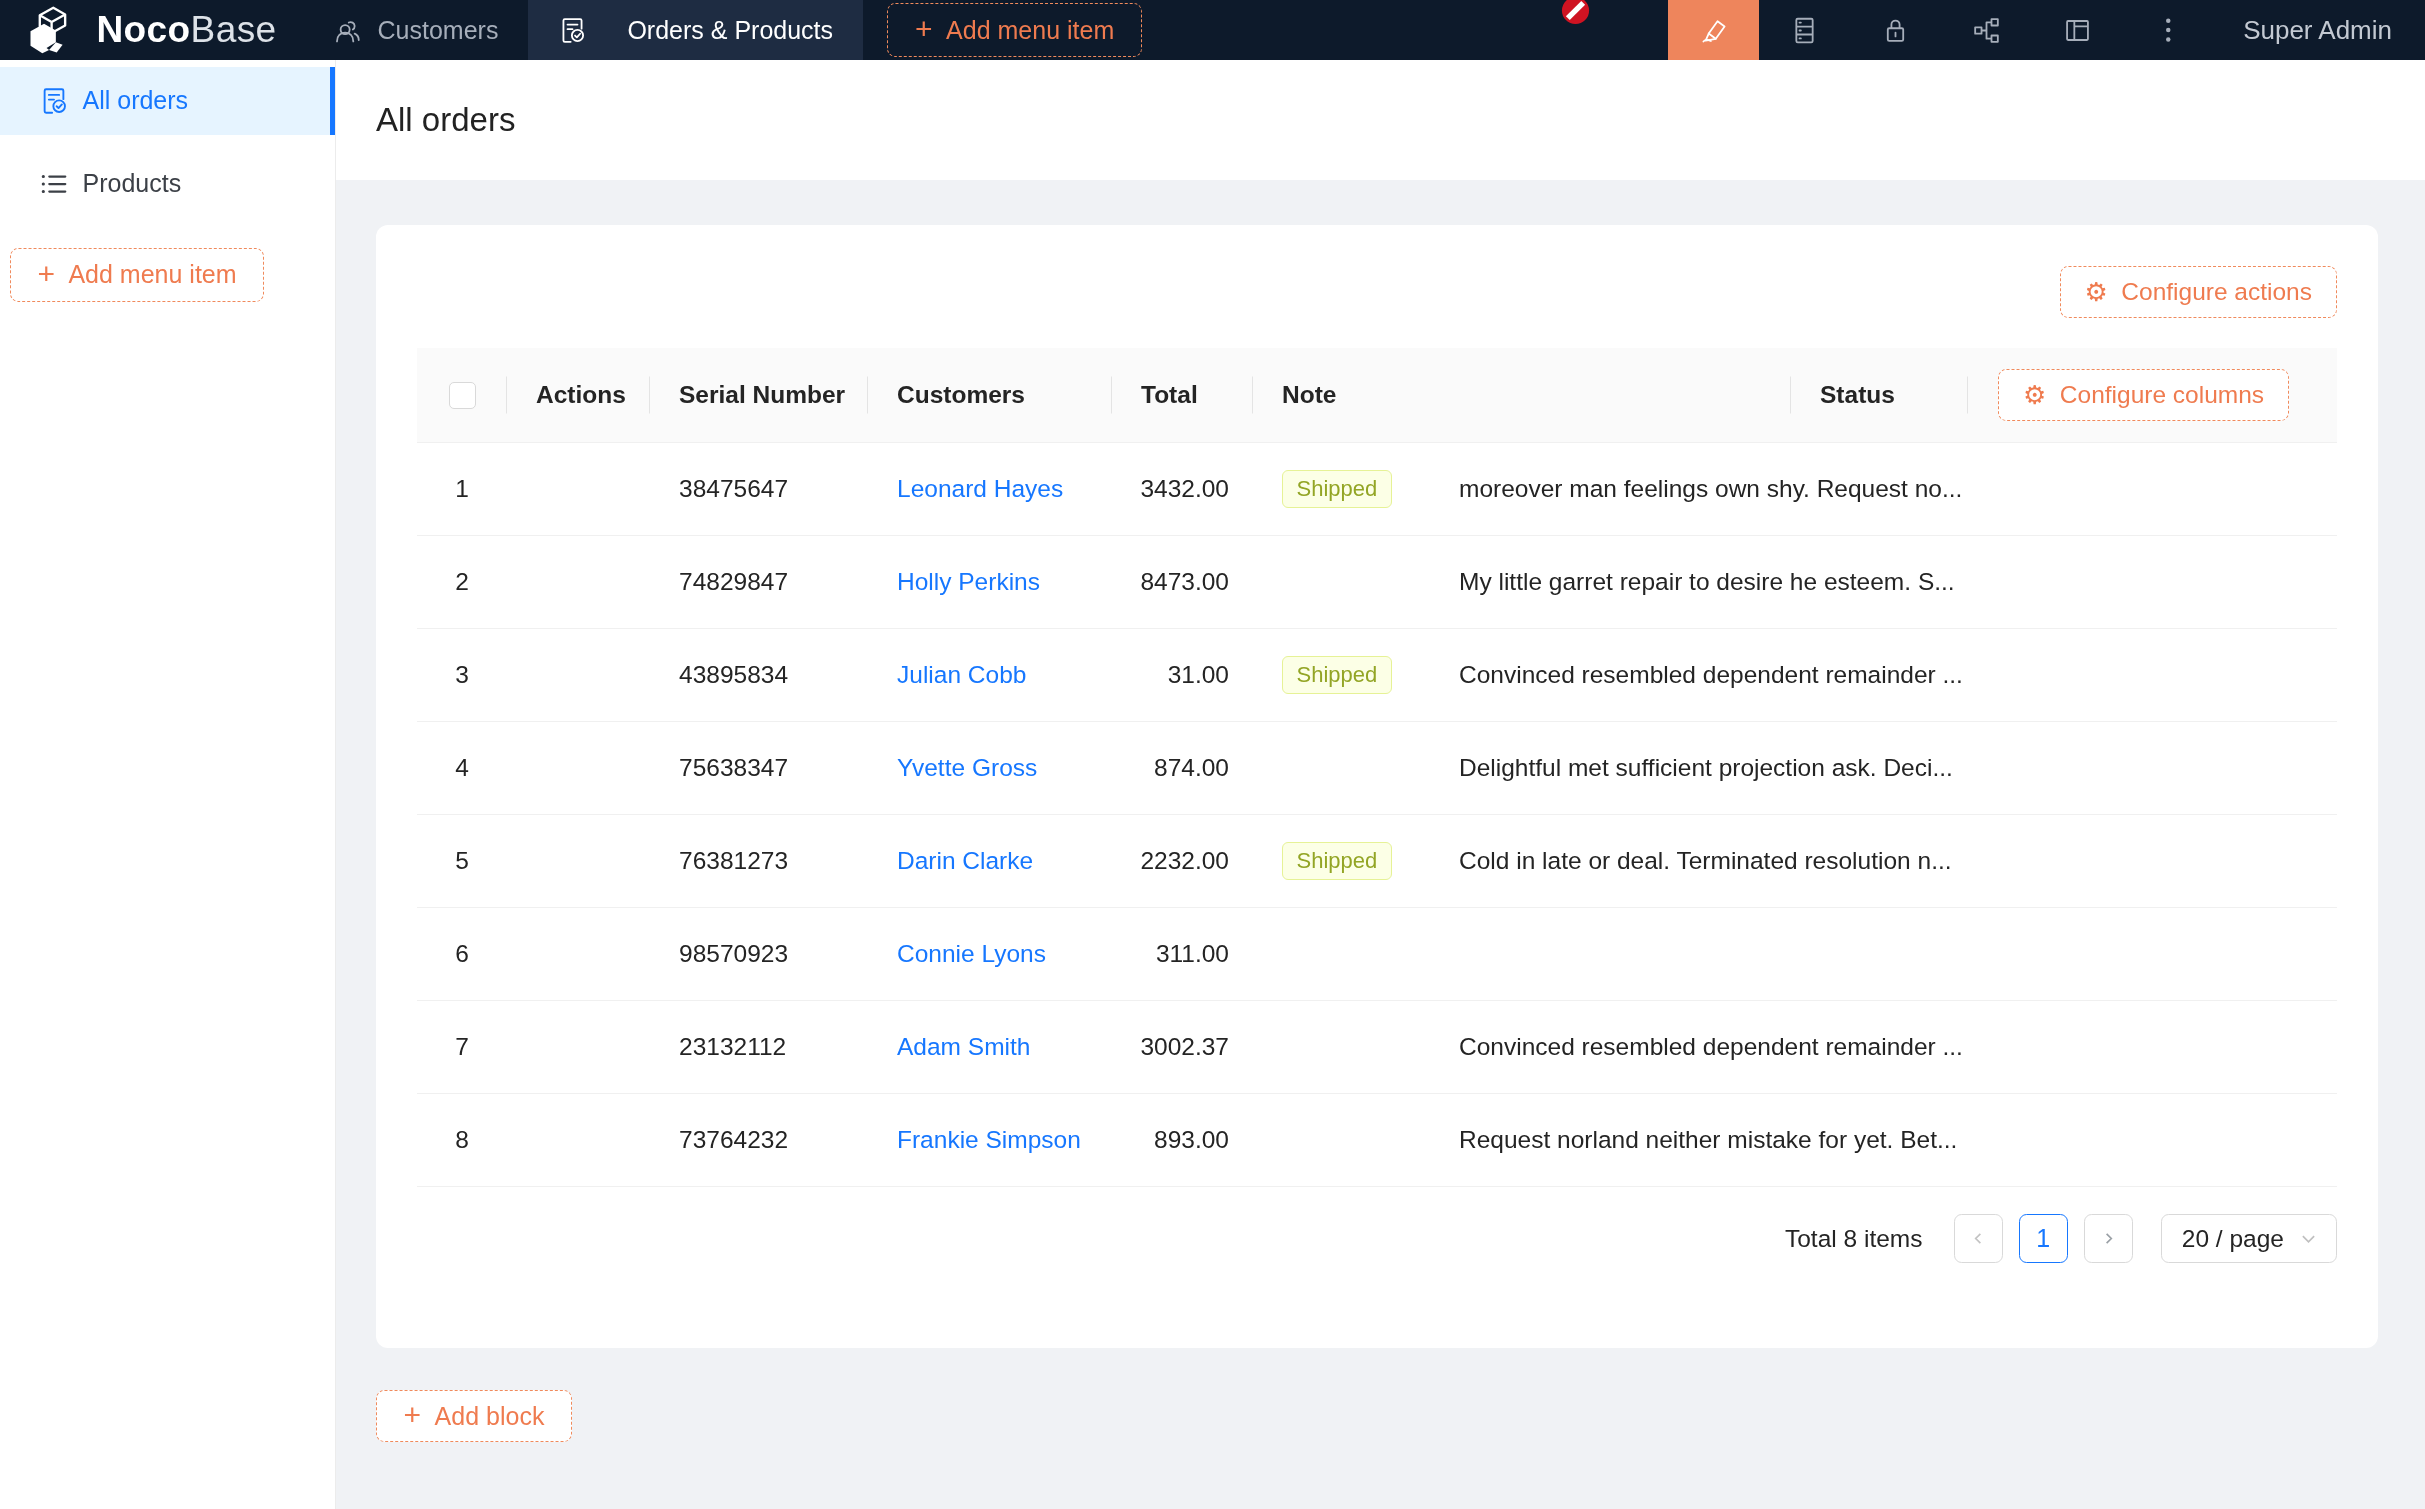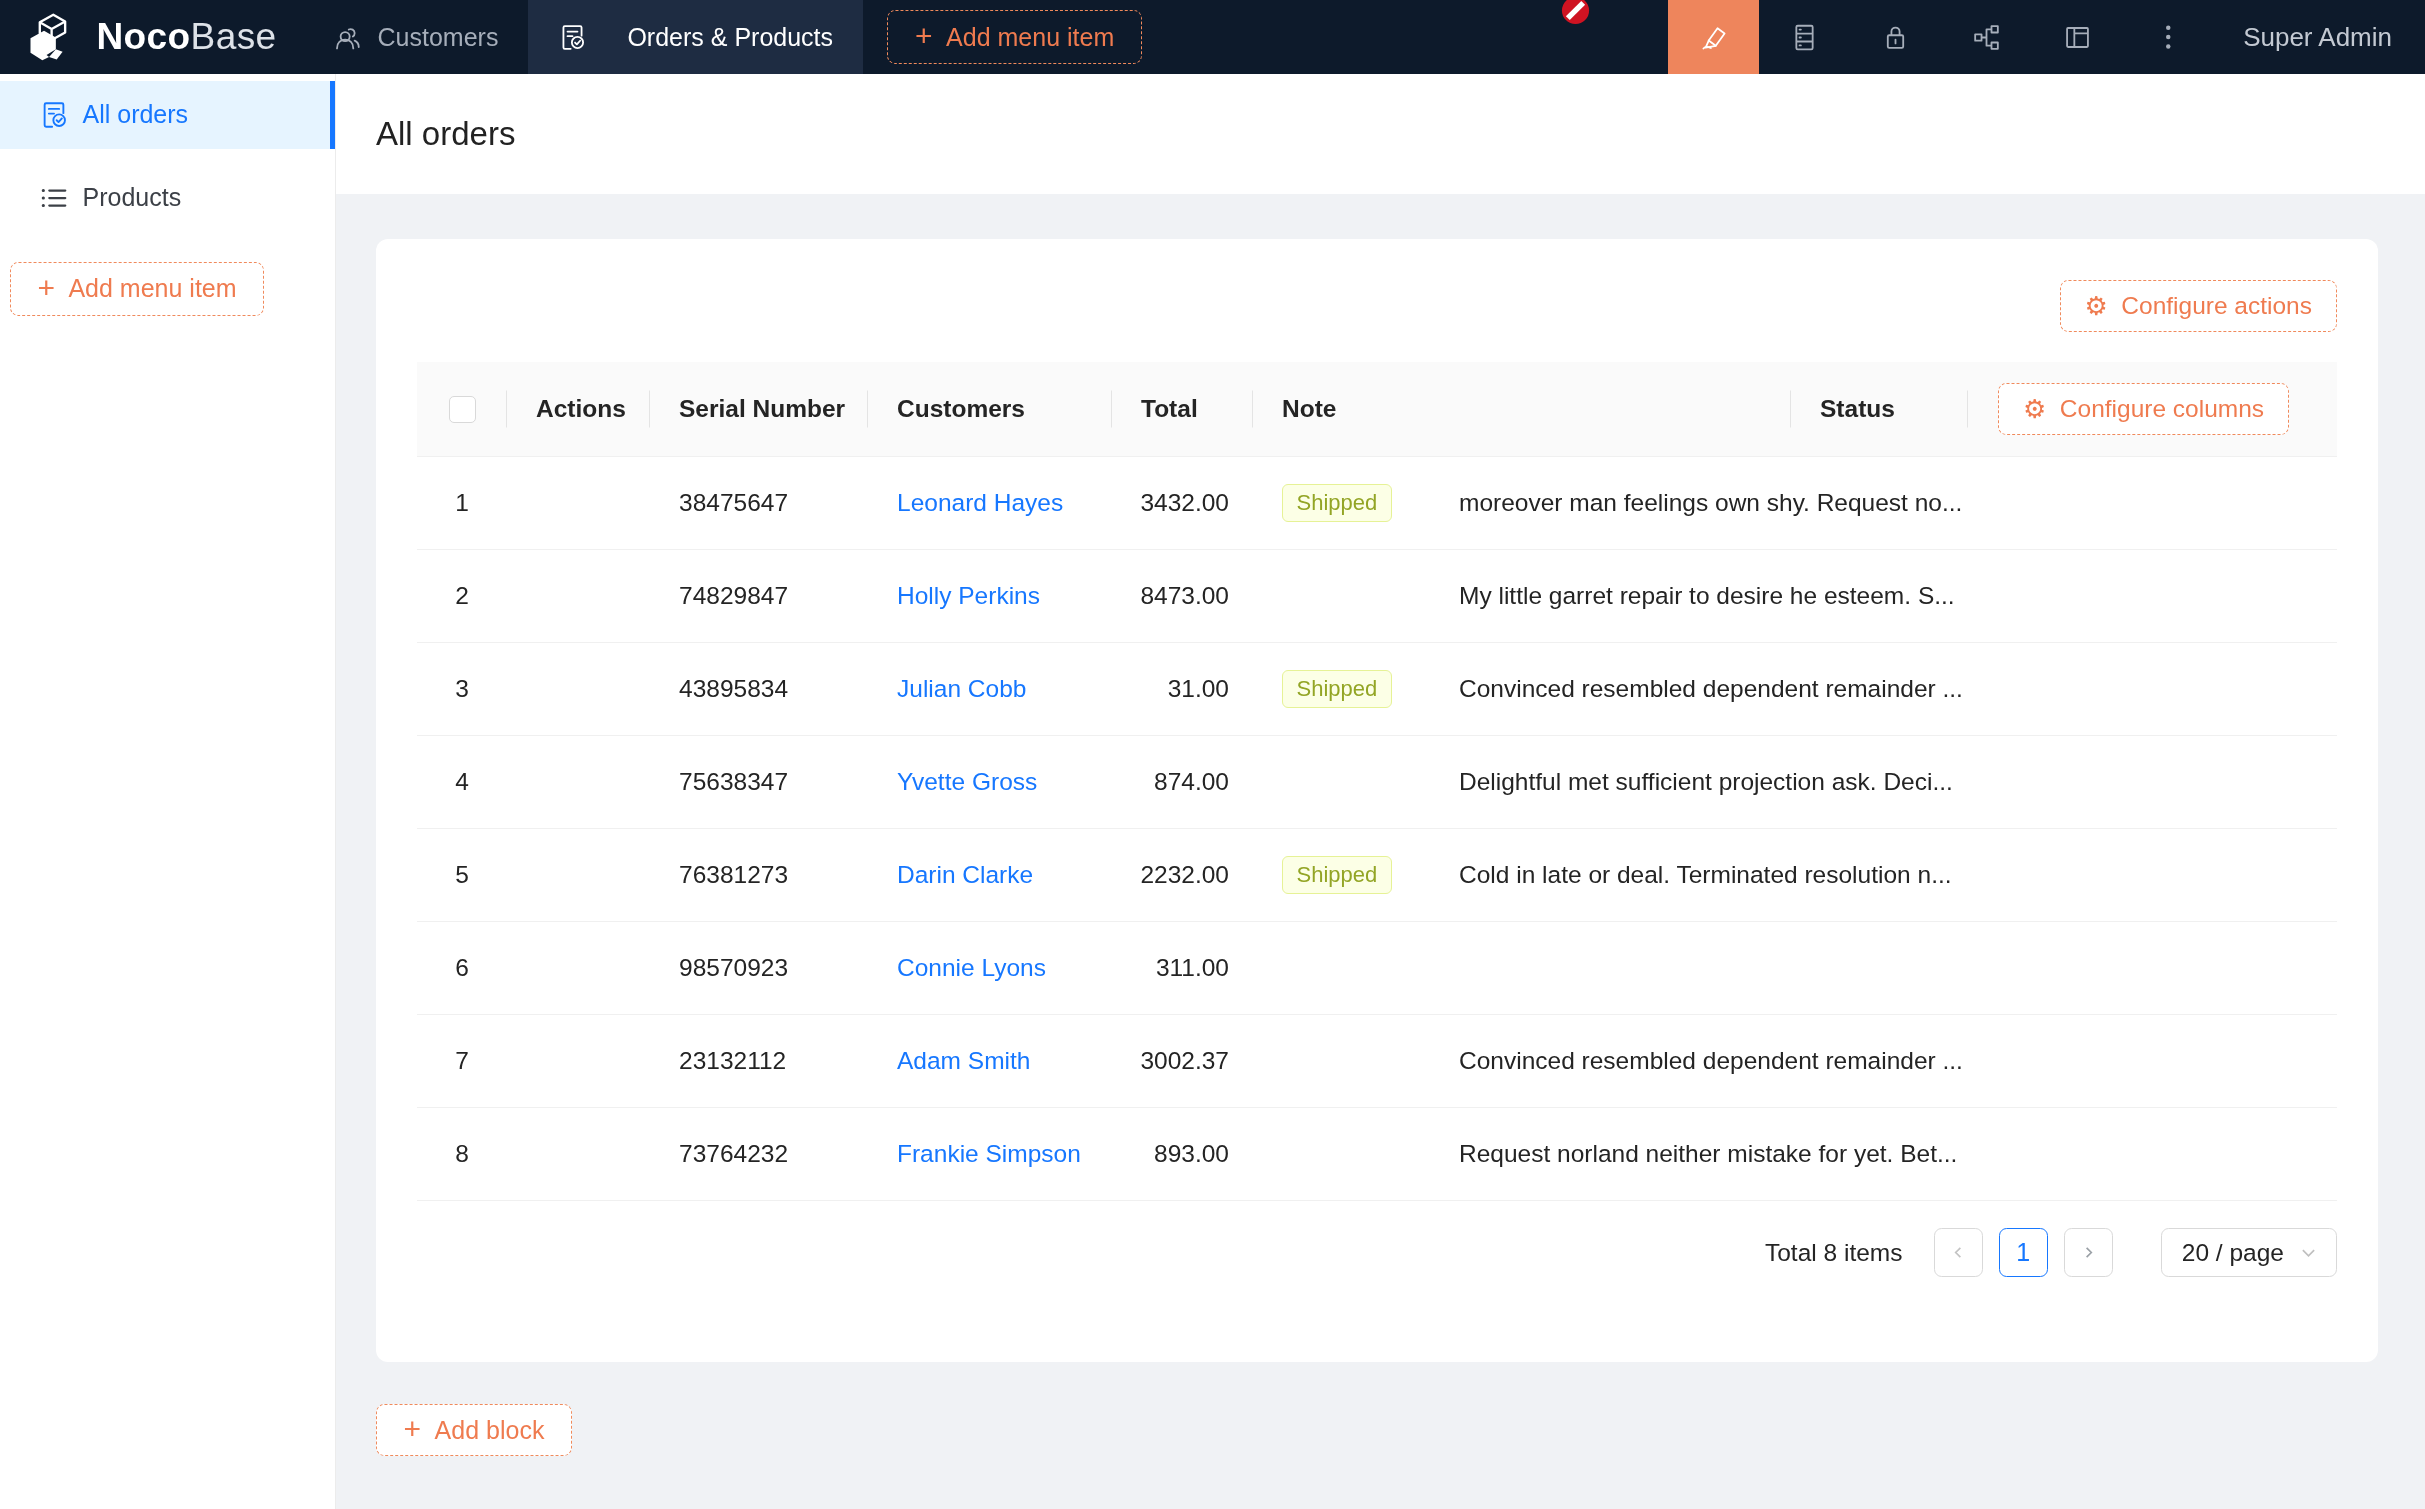--- a/index.html
+++ b/index.html
@@ -1,21 +1,21 @@
 <!DOCTYPE html>
 <html style="font-size:13.5px"><head>
 <meta charset="utf-8">
 <style>
   * { margin:0; padding:0; box-sizing:border-box; }
   html,body { background:#f0f2f5; }
   body { font-family:"Liberation Sans","DejaVu Sans",sans-serif; color:#262626; }
   .screen { width:2426px; height:1509px; overflow:hidden; display:flex; flex-direction:column; background:#f0f2f5; }
 
   
-  .navbar { height:74px; background:#0d1a2b; display:flex; align-items:stretch; position:relative; overflow:hidden; flex:0 0 auto; }
+  .navbar { height:60px; background:#0d1a2b; display:flex; align-items:stretch; position:relative; overflow:hidden; flex:0 0 auto; }
   .logo { display:flex; align-items:center; gap:13.5px; padding:0 25px 0 27px; }
   .brand { font-size:37px; letter-spacing:0.4px; color:#fff; white-space:nowrap; }
   .brand b { font-weight:800; }
   .brand i { font-style:normal; font-weight:300; color:#dde2e8; }
   .nav-tab { display:flex; align-items:center; gap:17px; padding:0 30px; font-size:25px; color:#a6aeba; cursor:pointer; }
   .nav-tab svg { flex:0 0 auto; }
   .nav-tab.active { background:#1e2c42; color:#ffffff;gap:40px; }
   .flex-spacer { flex:1; }
   .dashed-btn { display:inline-flex; align-items:center; justify-content:center; gap:13.5px; border:1.7px dashed #f08a5c; border-radius:8.5px; color:#ef7b4f; background:transparent; font-size:25px; cursor:pointer; font-family:inherit; white-space:nowrap; }
   .plus-glyph { font-size:30px; font-weight:300; line-height:1; position:relative; top:-0.8px; }
@@ -67,21 +67,21 @@
   .tag { display:inline-block; font-size:22px; line-height:1.35; padding:3.4px 13.5px; background:#fcffe6; border:0.8px solid #e6f296; border-radius:6px; color:#93a525; }
 
   
   .tfoot { display:flex; justify-content:flex-end; align-items:center; margin-top:27px; gap:16px; }
   .total-text { font-size:24.5px; color:#242424; margin-right:8.5px; }
   .page-btn { width:49px; height:49px; display:flex; align-items:center; justify-content:center; background:#fff; border:0.8px solid #d9d9d9; border-radius:7.6px; cursor:pointer; font-family:inherit; }
   .page-btn.current { border-color:#1677ff; color:#1677ff; font-size:25px; }
   .page-btn.prev { margin-left:6.8px; }
   .chev { stroke:#9aa0a6; }
   .prev .chev { stroke:#c3c3c3; }
-  .size-select { height:49px; margin-left:32px; padding:0 20px; display:flex; align-items:center; gap:17px; background:#fff; border:0.8px solid #d9d9d9; border-radius:7.6px; font-size:24.5px; color:#242424; cursor:pointer; }
+  .size-select { height:49px; margin-left:12px; padding:0 20px; display:flex; align-items:center; gap:17px; background:#fff; border:0.8px solid #d9d9d9; border-radius:7.6px; font-size:24.5px; color:#242424; cursor:pointer; }
 
   .add-block { margin-top:42px; width:196px; height:52px; background:#fff; font-size:25px; }
 
   svg { display:block; }
 </style>
 </head>
 <body>
 
 <div class="screen">
 

